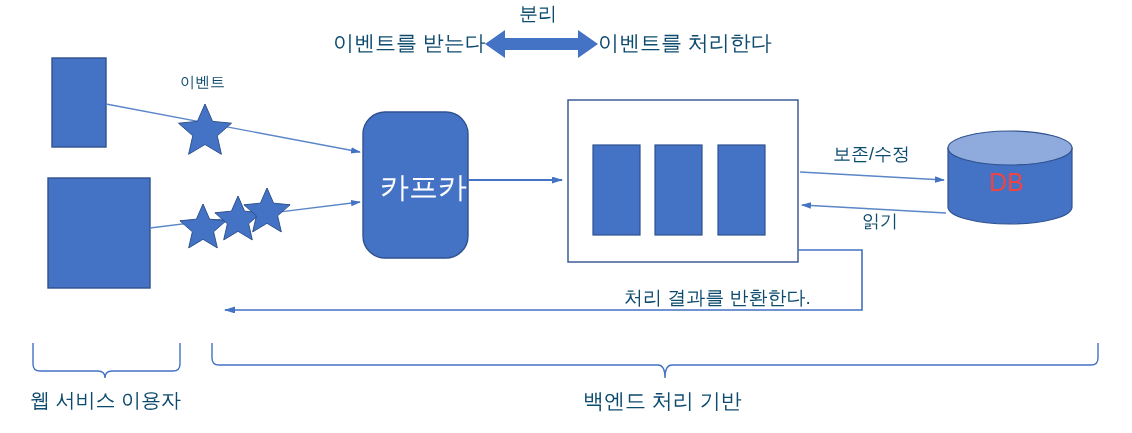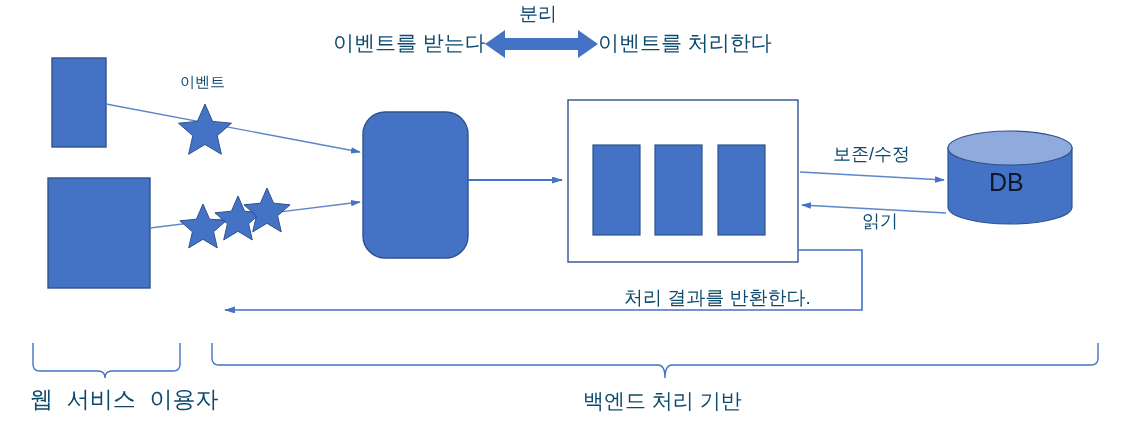--- a/index.html
+++ b/index.html
@@ -30,38 +30,38 @@
     white-space: nowrap;
     line-height: 1.1;
   }
   .lbl-sep-title { font-size: 19px; }
   .lbl-receive   { font-size: 21px; }
   .lbl-process   { font-size: 21px; }
   .lbl-event     { font-size: 15px; }
   .lbl-save      { font-size: 18px; }
   .lbl-read      { font-size: 18px; text-align: right; }
   .lbl-return    { font-size: 19px; }
-  .lbl-users     { font-size: 23px; font-family: Liberation Mono, monospace; }
+  .lbl-users     { font-size: 20px; }
   .lbl-backend   { font-size: 21px; }
   .box-title {
     position: absolute;
     font-size: 25px;
     color: #000000;
     white-space: nowrap;
   }
   .kafka-text {
     position: absolute;
     font-size: 29px;
     color: #ffffff;
     white-space: nowrap;
   }
   .db-text {
     position: absolute;
     font-size: 25px;
-    color: #0f172a;
+    color: #ef4444;
     white-space: nowrap;
   }
 </style>
 </head>
 <body>
 
 <div id="canvas">
 
   <svg class="layer" viewBox="0 0 1132 433" xmlns="http://www.w3.org/2000/svg">
     <defs>
@@ -134,20 +134,21 @@
   </svg>
 
   <div class="lbl lbl-sep-title" style="left:519px; top:4px;">분리</div>
 
   <div class="lbl lbl-process" style="left:598px; top:31px;">이벤트를 처리한다</div>
 
   <div class="lbl lbl-receive" style="left:333px; top:31px;">이벤트를 받는다</div>
 
   <div class="lbl lbl-event" style="left:180px; top:74px;">이벤트</div>
 
+  <div class="kafka-text" style="left:380px; top:168px;">카프카</div>
 
 
   <div class="db-text" style="left:989px; top:168px;">DB</div>
 
   <div class="lbl lbl-save" style="left:833px; top:145px;">보존/수정</div>
 
   <div class="lbl lbl-read" style="left:862px; top:212px;">읽기</div>
 
   <div class="lbl lbl-return" style="left:624px; top:288px;">처리 결과를 반환한다.</div>
 

